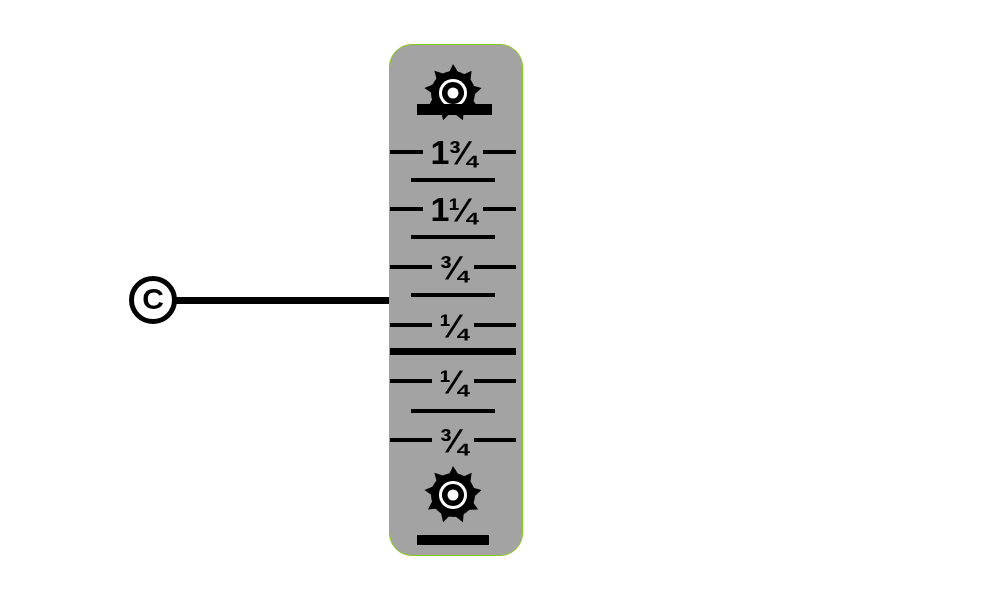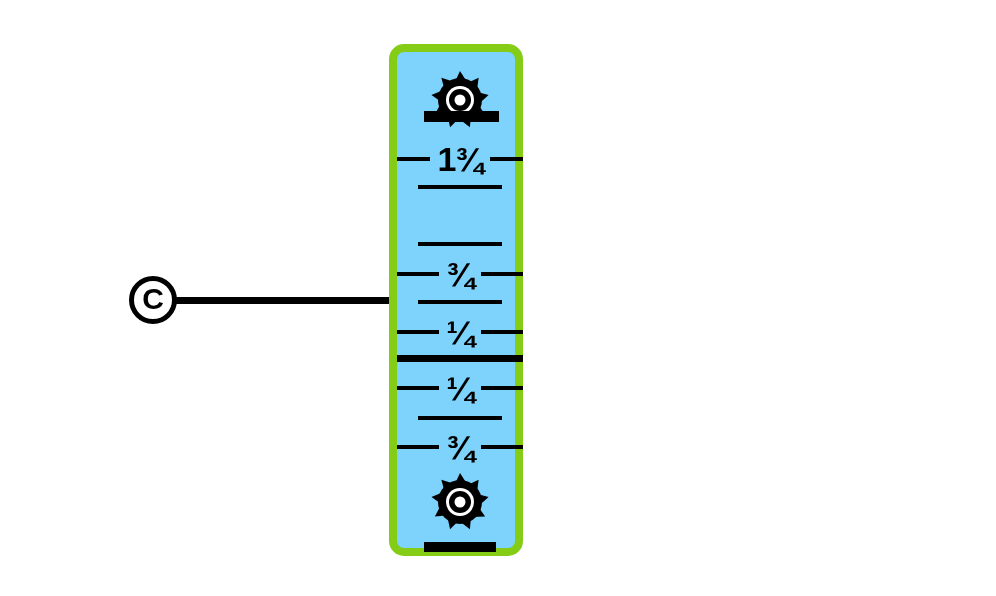--- a/index.html
+++ b/index.html
@@ -48,23 +48,23 @@
   }
 
   
   .panel {
     position: absolute;
     left: 389px;
     top: 44px;
     width: 134px;
     height: 512px;
     box-sizing: border-box;
-    border: 8px solid #84cc16;
-    border-radius: 15px;
-    background: #7dd3fc;
+    border: 1px solid #84cc16;
+    border-radius: 23px;
+    background: #a3a3a3;
   }
   .panel-inner {
     position: absolute;
     left: 0; top: 0;
     width: 126px;
     height: 504px;
   }
 
   .icon-box {
     position: absolute;
@@ -148,20 +148,25 @@
         </svg>
       </div>
 
       <div class="tick-row" style="top:89px">
         <span class="tick-seg"></span>
         <span class="tick-label">1¾</span>
         <span class="tick-seg"></span>
       </div>
       <div class="mid-line" style="top:133px"></div>
 
+      <div class="tick-row" style="top:146px">
+        <span class="tick-seg"></span>
+        <span class="tick-label">1¼</span>
+        <span class="tick-seg"></span>
+      </div>
       <div class="mid-line" style="top:190px"></div>
 
       <div class="tick-row" style="top:204px">
         <span class="tick-seg"></span>
         <span class="tick-label">¾</span>
         <span class="tick-seg"></span>
       </div>
       <div class="mid-line" style="top:248px"></div>
 
       <div class="tick-row" style="top:262px">

